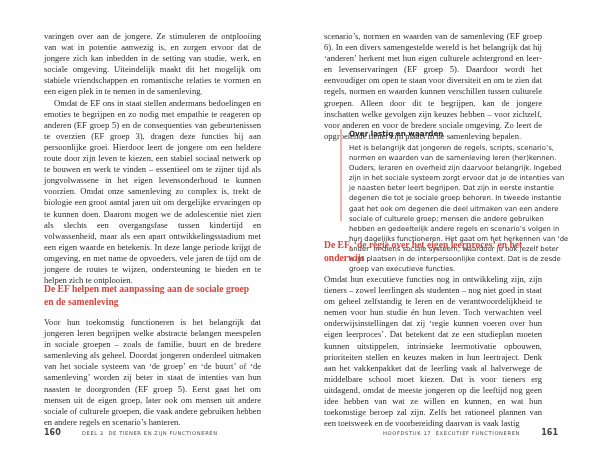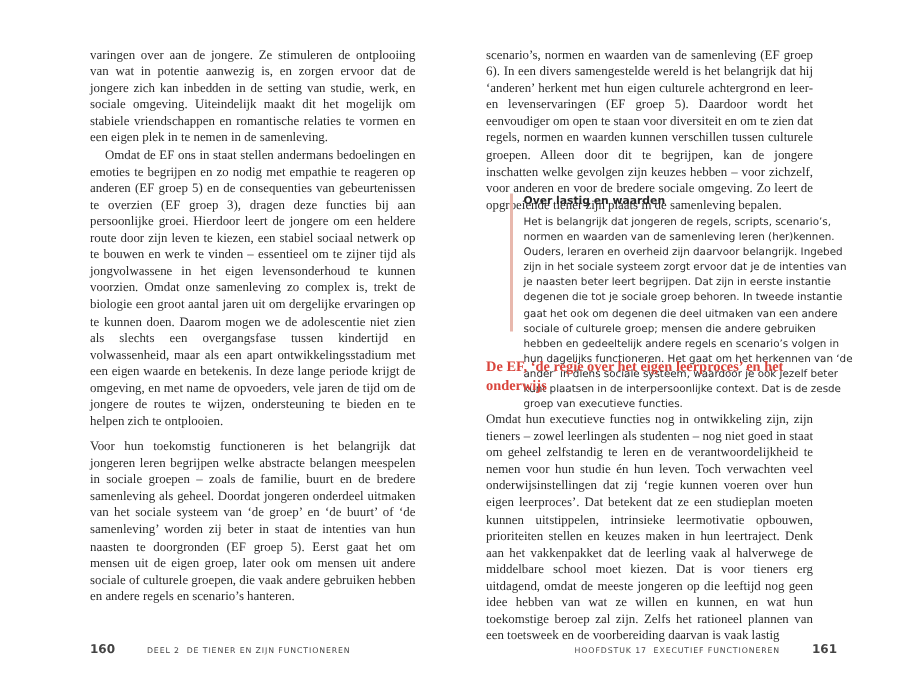--- a/index.html
+++ b/index.html
@@ -1,18 +1,18 @@
 <!DOCTYPE html>
 <html><head>
   <meta charset="utf-8">
   <style>
     html, body { margin: 0; padding: 0; background: #ffffff; }
     body { width: 600px; height: 460px; position: relative; overflow: hidden; color: #2b2b2b; }
     .page { position: absolute; top: 0; height: 460px; }
-    .page-left { left: 16px; width: 300px; }
+    .page-left { left: 0; width: 300px; }
     .page-right { left: 300px; width: 300px; }
     .serif { font-family: "Liberation Serif", "DejaVu Serif", serif; }
     .sans { font-family: "DejaVu Sans", "Liberation Sans", sans-serif; }
     .body-text {
       font-size: 8.6px; line-height: 11.1px; text-align: justify; margin: 0;
       hyphens: auto;
     }
     .body-text.indent { text-indent: 10px; }
     .left-col { position: absolute; left: 44px; width: 217px; }
     .right-col { position: absolute; left: 24px; width: 218px; }
@@ -39,20 +39,21 @@
 <body>
 
 <div class="page page-left">
   <div class="left-col" style="top:31px;">
     <p class="body-text serif">varingen over aan de jongere. Ze stimuleren de ontplooiing van wat in potentie aanwezig is, en zorgen ervoor dat de jongere zich kan inbedden in de setting van studie, werk, en sociale omgeving. Uiteindelijk maakt dit het mogelijk om stabiele vriendschappen en romantische relaties te vormen en een eigen plek in te nemen in de samenleving.</p>
     <p class="body-text serif indent">Omdat de EF ons in staat stellen andermans bedoelingen en emoties te begrijpen en zo nodig met empathie te reageren op anderen (EF groep 5) en de consequenties van gebeurtenissen te overzien (EF groep 3), dragen deze functies bij aan persoonlijke groei. Hierdoor leert de jongere om een heldere route door zijn leven te kiezen, een stabiel sociaal netwerk op te bouwen en werk te vinden – essentieel om te zijner tijd als jongvolwassene in het eigen levensonderhoud te kunnen voorzien. Omdat onze samenleving zo complex is, trekt de biologie een groot aantal jaren uit om dergelijke ervaringen op te kunnen doen. Daarom mogen we de adolescentie niet zien als slechts een overgangsfase tussen kindertijd en volwassenheid, maar als een apart ontwikkelingsstadium met een eigen waarde en betekenis. In deze lange periode krijgt de omgeving, en met name de opvoeders, vele jaren de tijd om de jongere de routes te wijzen, ondersteuning te bieden en te helpen zich te ontplooien.</p>
   </div>
 
 
   <div class="left-col" style="top:283px;">
+    <h3 class="red-heading serif">De EF helpen met aanpassing aan de sociale groep en de samenleving</h3>
     <div style="height:9px;"></div>
     <p class="body-text serif">Voor hun toekomstig functioneren is het belangrijk dat jongeren leren begrijpen welke abstracte belangen meespelen in sociale groepen – zoals de familie, buurt en de bredere samenleving als geheel. Doordat jongeren onderdeel uitmaken van het sociale systeem van ‘de groep’ en ‘de buurt’ of ‘de samenleving’ worden zij beter in staat de intenties van hun naasten te doorgronden (EF groep 5). Eerst gaat het om mensen uit de eigen groep, later ook om mensen uit andere sociale of culturele groepen, die vaak andere gebruiken hebben en andere regels en scenario’s hanteren.</p>
   </div>
 
   <div class="footer sans" style="left:44px;">
     <span class="pnum" style="margin-left:0;">160</span>
     <span>DEEL 2</span>&nbsp;
     <span>DE TIENER EN ZIJN FUNCTIONEREN</span>
   </div>
 </div>

